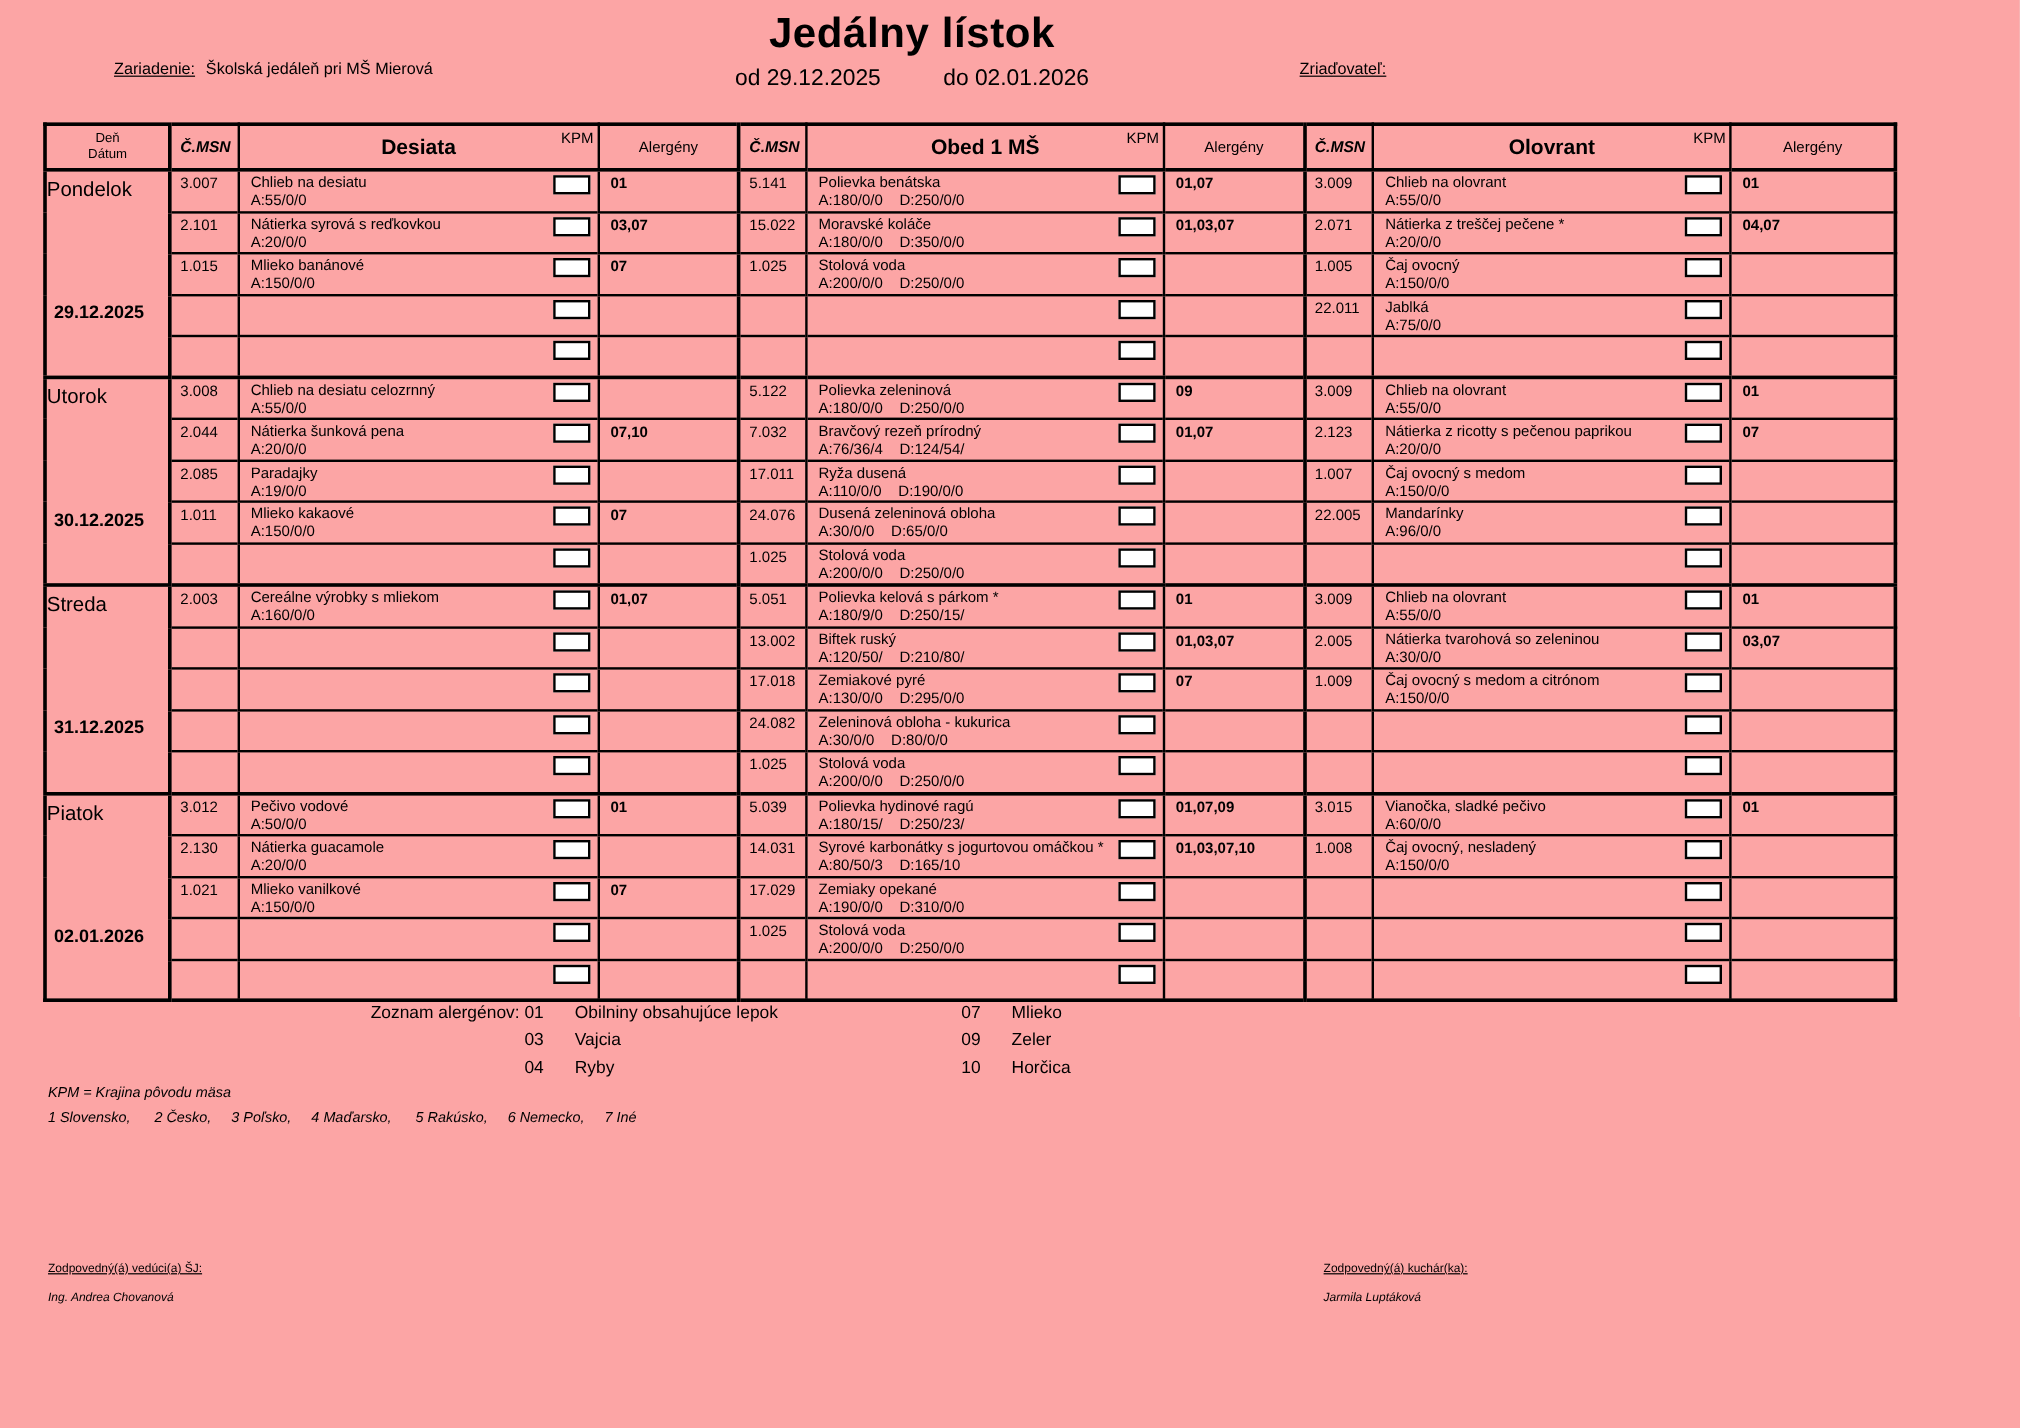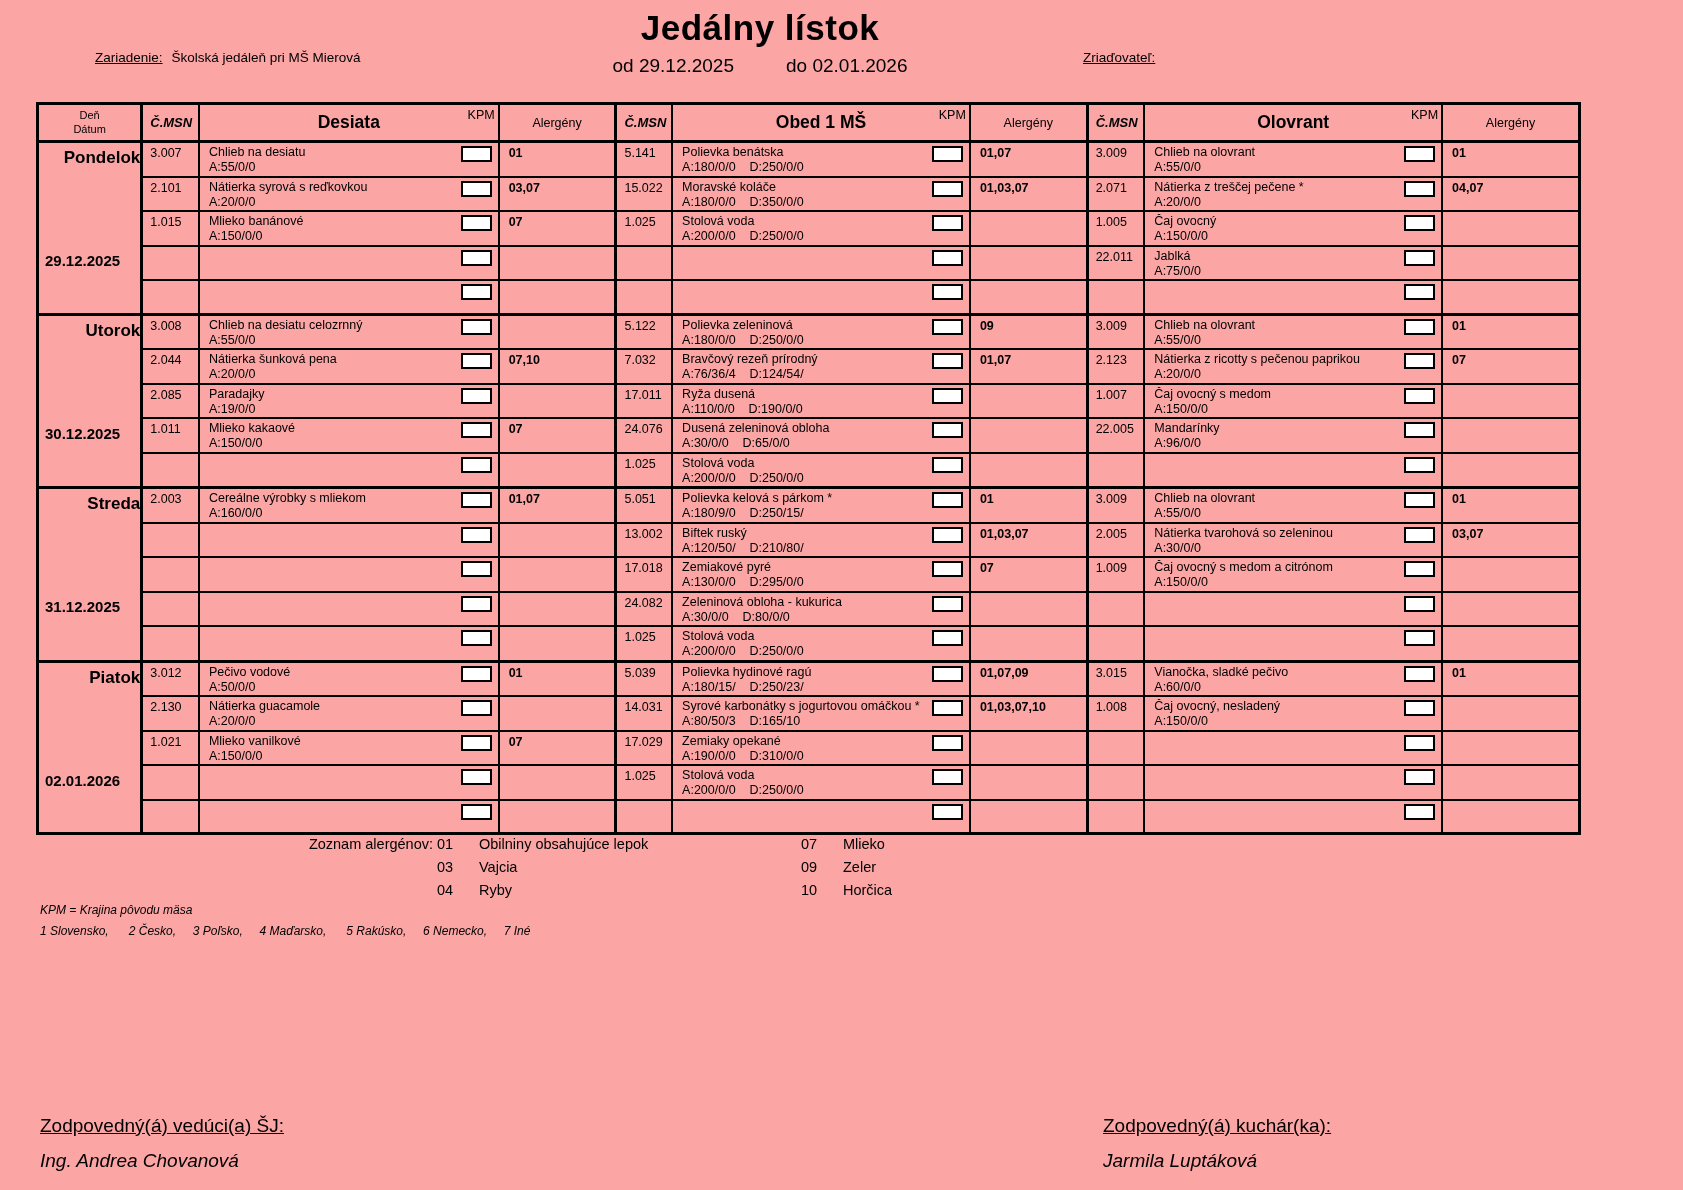--- a/index.html
+++ b/index.html
@@ -32,21 +32,21 @@
 
   .h-day { font-size:11px; text-align:center; line-height:1.2; }
   .h-code { font-size:13px; font-weight:bold; font-style:italic; text-align:left; padding-left:7px; }
   .h-dish { position:relative; text-align:center; }
   .meal-name { font-size:17.5px; font-weight:bold; }
   .kpm-label { position:absolute; top:3px; right:3px; font-size:12.5px; font-weight:normal; }
   .h-allerg { font-size:12.5px; text-align:center; }
 
   td.day-cell { padding:0; }
   .day-cell-inner { display:flex; flex-direction:column; height:168px; }
-  .day-name { padding-top:5px; text-align:right; font-size:17px; font-weight:bold;padding-left:12px; }
+  .day-name { padding-top:5px; text-align:left; font-size:17px; font-weight:normal; }
   .day-date { margin-top:auto; margin-bottom:42px; padding-left:6px; font-size:15px; font-weight:bold; }
 
   td.code { padding:3px 1px 0 7px; font-size:12.5px; }
   td.dish { position:relative; padding:2px 42px 0 9px; }
   .dish-name { font-size:12.5px; line-height:1.22; white-space:nowrap; overflow:hidden; }
   .dish-portions { font-size:12.5px; line-height:1.22; white-space:pre; }
   .kpm-box { position:absolute; top:3px; right:6px; width:31px; height:16px;
     border:2px solid #000; background:#fff; }
   td.allerg { padding:3px 0 0 9px; font-size:12.5px; font-weight:bold; }
 
@@ -54,21 +54,21 @@
   .allergen-legend { position:absolute; left:283px; top:833px; display:grid;
     grid-template-columns:150px 46px 318px 46px auto; font-size:14.5px; line-height:23px; }
   .al-label { text-align:right; }
   .al-num { padding-left:4px; }
 
   
   .kpm-legend { position:absolute; left:40px; top:903px; font-style:italic; font-size:12px; }
   .kpm-legend .line2 { margin-top:7px; white-space:pre; }
 
   
-  .sign-block { position:absolute; top:1115px; font-size:19px; }
+  .sign-block { position:absolute; top:1052px; font-size:10px; }
   .sign-left { left:40px; }
   .sign-right { left:1103px; }
   .sign-name { margin-top:13px; text-decoration:none;font-style:italic; }
 </style>
 </head>
 <body>
 
 <div class="page">
 
   <div class="org-block org-left">

